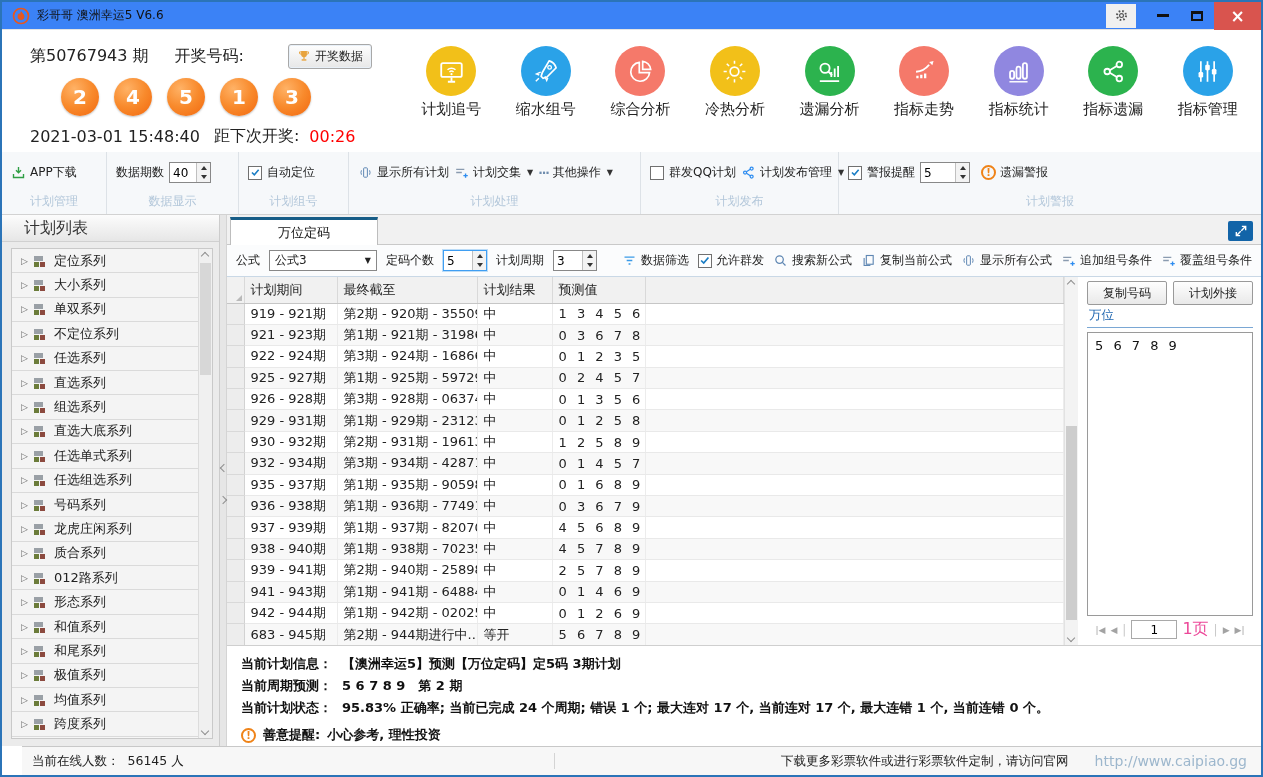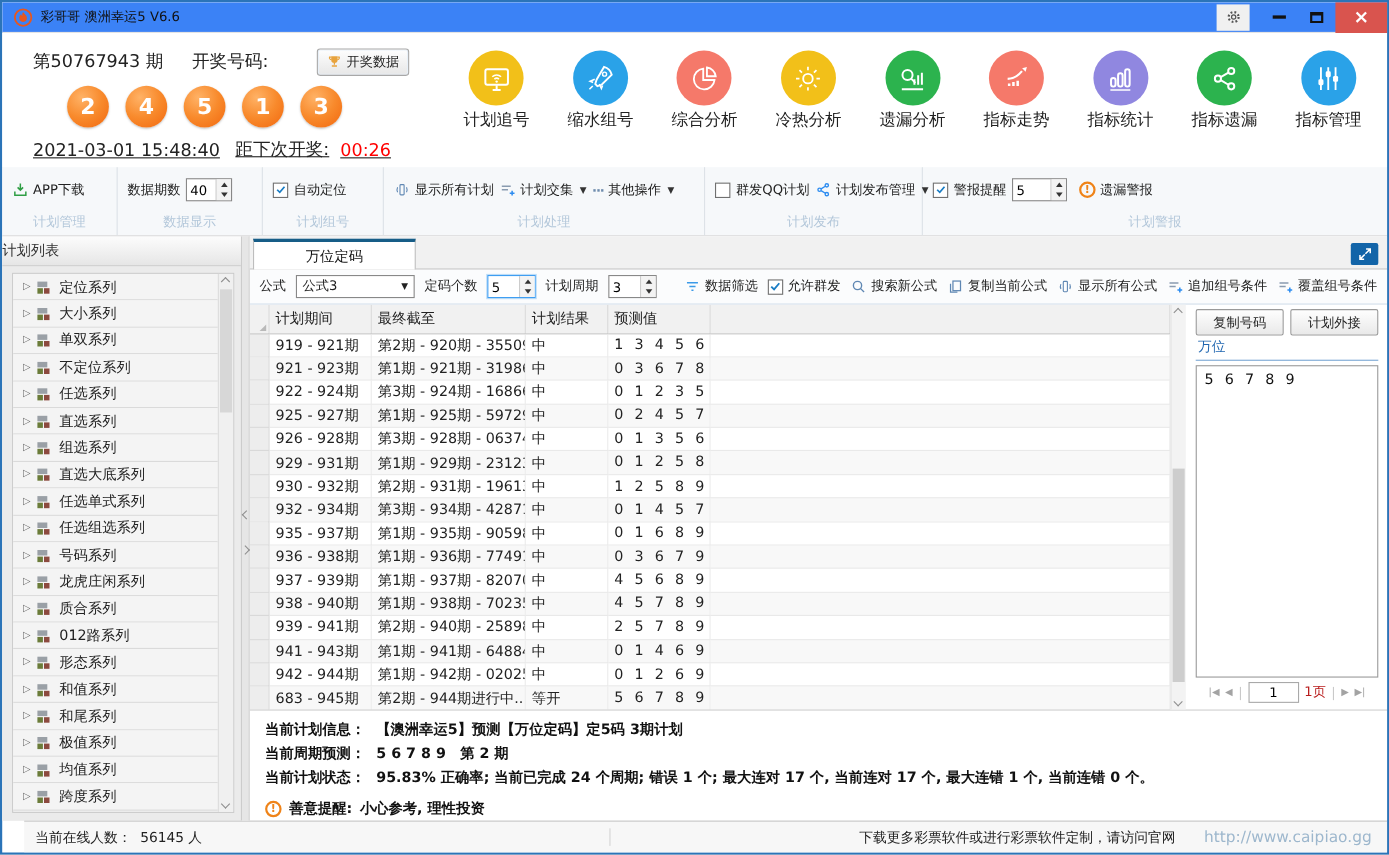--- a/index.html
+++ b/index.html
@@ -20,21 +20,21 @@
 
   
   .header { height:122px; background:#fff; display:flex; flex:0 0 auto; }
   .header-left { width:398px; padding:13px 0 0 28px; flex:0 0 auto; }
   .hl-row1 { display:flex; align-items:center; height:26px; }
   .issue { font-size:16px; color:#222; }
   .draw-label { font-size:16px; color:#222; margin-left:26px; }
   .draw-data-btn { margin-left:auto; margin-right:28px; height:25px; padding:0 8px; display:flex; align-items:center; gap:4px; font-size:12px; color:#222; background:linear-gradient(#fefefe,#e7e7e7); border:1px solid #a8a8a8; border-radius:3px; box-shadow:0 0 0 1px #e8f0f8 inset; }
   .balls { display:flex; gap:15px; margin:9px 0 0 31px; }
   .ball { width:38px; height:38px; border-radius:50%; background:radial-gradient(circle at 35% 28%, #ffb266 0%, #f88a2c 50%, #f2670e 100%); color:#fff; font-size:20px; font-weight:bold; display:flex; align-items:center; justify-content:center; box-shadow:0 1px 2px rgba(0,0,0,.25); }
-  .hl-row3 { display:flex; align-items:center; margin-top:10px; font-size:16px; color:#222;text-decoration:underline; }
+  .hl-row3 { display:flex; align-items:center; margin-top:10px; font-size:16px; color:#222; }
   .next-label { margin-left:14px; }
   .countdown { color:#ff0000; margin-left:10px; }
 
   .features { flex:1; display:flex; padding:16px 6px 0 4px; }
   .feature { flex:1; text-align:center; cursor:default; }
   .feature .circ { width:50px; height:50px; border-radius:50%; margin:0 auto; display:flex; align-items:center; justify-content:center; }
   .feature .circ svg { width:29px; height:29px; }
   .feature .flbl { margin-top:4px; font-size:15px; color:#222; }
 
   
@@ -51,21 +51,21 @@
   .tri-dn { width:0; height:0; border-left:3px solid transparent; border-right:3px solid transparent; border-top:4px solid #333; }
   .cbx { width:14px; height:14px; background:#fff; border:1px solid #707070; display:inline-flex; align-items:center; justify-content:center; flex:0 0 auto; }
   .cbx svg { width:11px; height:11px; }
   .ddarrow { font-size:8px; color:#333; margin-left:2px; }
   .ellipsis-ico { color:#6f8cad; font-weight:bold; letter-spacing:-1px; }
   .warn-ring { width:15px; height:15px; border:2px solid #ef8318; border-radius:50%; color:#ef8318; font-size:10px; font-weight:bold; display:inline-flex; align-items:center; justify-content:center; }
 
   
   .bodyarea { flex:1; display:flex; background:#eaeaea; min-height:0; }
   .sidebar { width:218px; background:#ebebeb; border-right:1px solid #cccccc; display:flex; flex-direction:column; flex:0 0 auto; }
-  .sb-header { height:27px; flex:0 0 auto; background:linear-gradient(#fcfcfc,#e6e6e6); border-bottom:1px solid #d0d0d0; font-size:13px; color:#333; display:flex; align-items:center; padding-left:0; }
+  .sb-header { height:27px; flex:0 0 auto; background:linear-gradient(#fcfcfc,#e6e6e6); border-bottom:1px solid #d0d0d0; font-size:16px; color:#333; display:flex; align-items:center; padding-left:22px; }
   .sb-listwrap { flex:1; margin:6px 6px 7px 9px; background:#f6f6f6; border:1px solid #c9c9c9; display:flex; min-height:0; }
   .sb-items { flex:1; }
   .sb-item { height:24.4px; display:flex; align-items:center; padding-left:9px; border-bottom:1px solid #dadada; font-size:13px; color:#222; background:#f4f4f4; cursor:default; }
   .sb-tri { color:#6a6a6a; font-size:9px; margin-right:6px; }
   .fold-ico { position:relative; width:14px; height:12px; margin-right:6px; flex:0 0 auto; }
   .fold-ico i { position:absolute; display:block; }
   .fold-ico .f1 { left:0; top:1px; width:9px; height:5px; background:#9aa0a6; }
   .fold-ico .f2 { left:0; top:7px; width:5px; height:5px; background:#6b7c3a; }
   .fold-ico .f3 { left:6px; top:7px; width:5px; height:5px; background:#8c4a3f; }
   .sb-scroll { width:14px; border-left:1px solid #dcdcdc; background:#f0f0f0; position:relative; flex:0 0 auto; }
@@ -109,21 +109,21 @@
 
   .rightpanel { width:181px; margin-left:9px; display:flex; flex-direction:column; padding:4px 8px 2px 0; }
   .rp-buttons { display:flex; gap:6px; flex:0 0 auto; }
   .rp-btn { flex:1; height:24px; background:linear-gradient(#fefefe,#e9e9e9); border:1px solid #9a9a9a; border-radius:2px; font-size:12px; color:#222; display:flex; align-items:center; justify-content:center; }
   .rp-tab { height:23px; flex:0 0 auto; font-size:12.5px; color:#1f66b0; display:flex; align-items:flex-end; padding:0 0 3px 2px; border-bottom:1px solid #7aa7d4; }
   .rp-area { flex:1; background:#fff; border:1px solid #9a9a9a; margin-top:4px; padding:5px 7px; font-size:13px; color:#111; letter-spacing:3px; }
   .rp-pager { height:27px; flex:0 0 auto; display:flex; align-items:center; justify-content:center; gap:5px; }
   .pg-ico { color:#a3a3a3; font-size:9px; }
   .pg-sep { color:#c9c9c9; font-size:12px; }
   .pg-input { width:46px; height:19px; border:1px solid #a9a9a9; background:#fff; text-align:center; font-size:12px; color:#000; font-family:inherit; }
-  .pg-lbl { font-size:12px; color:#b91c1c; }
+  .pg-lbl { font-size:16px; color:#ec4899; }
 
   .summary { flex:1; border-top:1px solid #cfcfcf; padding:7px 14px 0; font-size:13px; font-weight:bold; color:#111; min-height:0; }
   .sline { height:22px; line-height:22px; display:flex; gap:10px; white-space:nowrap; overflow:hidden; }
   .notice { margin-top:7px; display:flex; align-items:center; gap:7px; }
 
   
   .statusbar { height:29px; flex:0 0 auto; border-top:1px solid #c8c8c8; background:#f7f7f7; display:flex; align-items:center; font-size:12.5px; color:#222; padding:0 10px; white-space:nowrap;margin-left:20px; }
   .stat-left { display:flex; gap:8px; width:522px; overflow:hidden; }
   .sb-div { width:1px; height:16px; background:#d4d4d4; margin-right:8px; }
   .stat-right { margin-left:auto; display:flex; align-items:center; }

